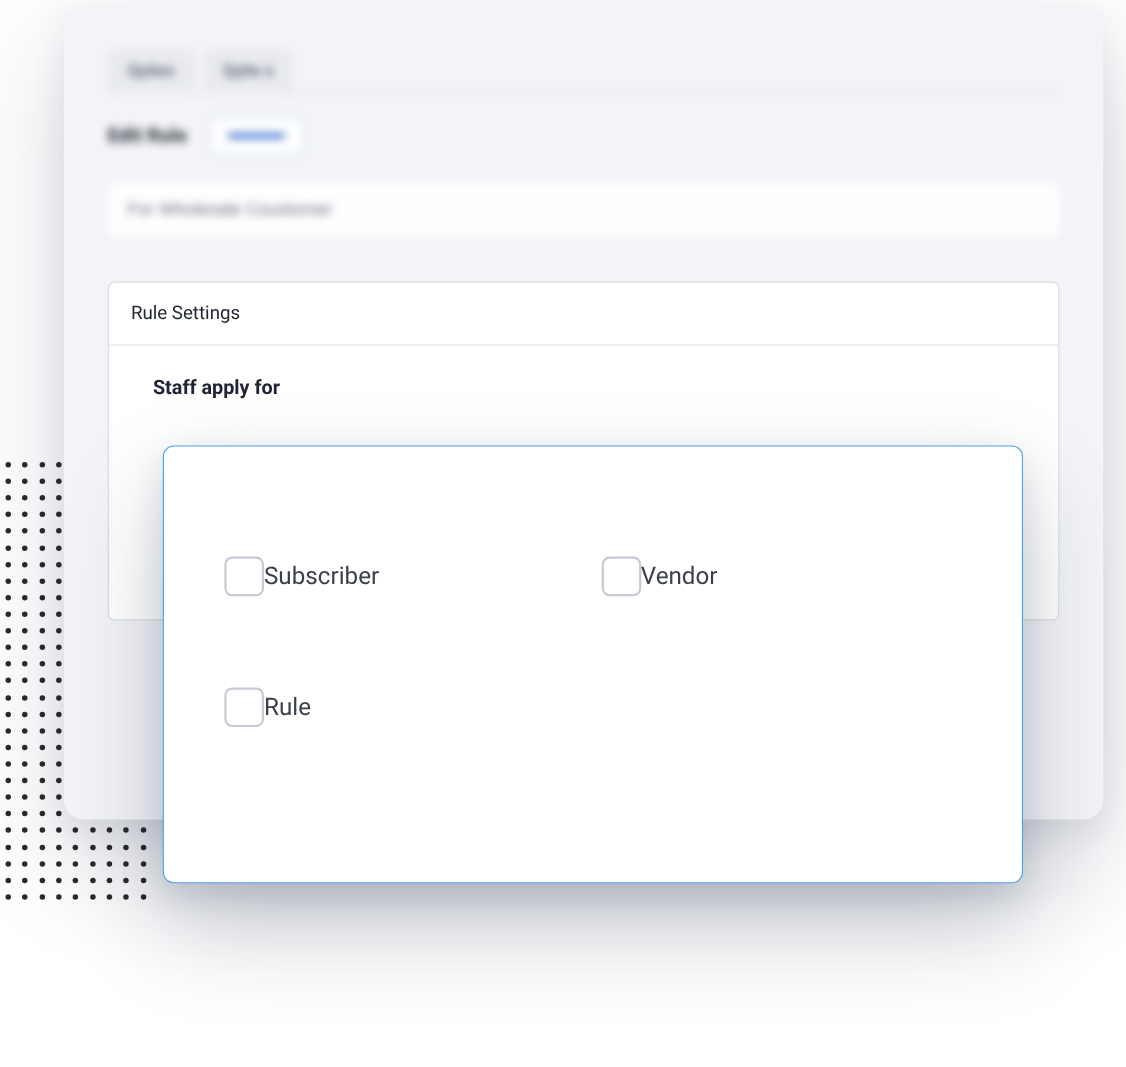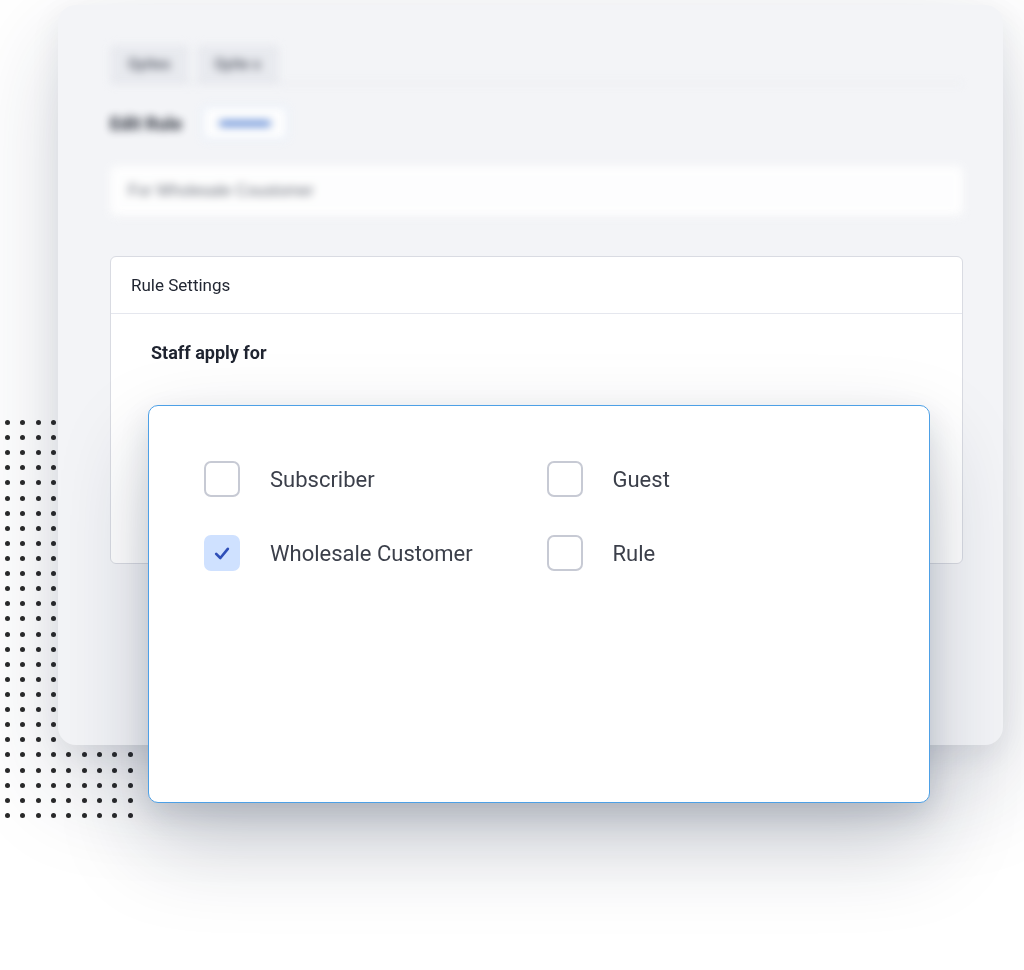--- a/index.html
+++ b/index.html
@@ -36,21 +36,21 @@
   
   .card {
     position: absolute;
     left: 58px;
     top: 5px;
     width: 945px;
     height: 740px;
     background: #f3f4f7;
     border-radius: 18px;
     box-shadow: 0 40px 100px rgba(30,40,70,0.18), 0 10px 30px rgba(30,40,70,0.08);
-    padding: 40px 40px 0 52px;
+    padding: 40px 40px 0 40px;
     z-index: 1;
     overflow: hidden;
   }
 
   
   .blurred {
     filter: blur(4px);
     opacity: 0.9;
     pointer-events: none;
     user-select: none;
@@ -146,22 +146,22 @@
   }
   .options-grid {
     display: grid;
     grid-template-columns: 1fr 1fr;
     row-gap: 38px;
     column-gap: 10px;
   }
   .option {
     display: flex;
     align-items: center;
-    gap: 30px;
     cursor: pointer;
+    margin-top: 45px;
   }
   .checkbox {
     width: 36px;
     height: 36px;
     border: 2px solid #c7cad4;
     border-radius: 7px;
     background: #ffffff;
     display: flex; align-items: center; justify-content: center;
     flex: 0 0 36px;
   }
@@ -460,29 +460,21 @@
     <div class="options-grid">
 
       <div class="option">
         <div class="checkbox"></div>
         <div class="option-label">Subscriber</div>
       </div>
 
 
       <div class="option">
         <div class="checkbox"></div>
-        <div class="option-label">Guest</div>
-      </div>
-      <div class="option">
-        <div class="checkbox checked">
-            <svg viewBox="0 0 24 24">
-              <polyline points="5 13 10 18 19 7"></polyline>
-            </svg>
-          </div>
-        <div class="option-label">Wholesale Customer</div>
+        <div class="option-label">Vendor</div>
       </div>
 
       <div class="option">
         <div class="checkbox"></div>
         <div class="option-label">Rule</div>
       </div>
 
       <div></div>
     </div>
   </div>

